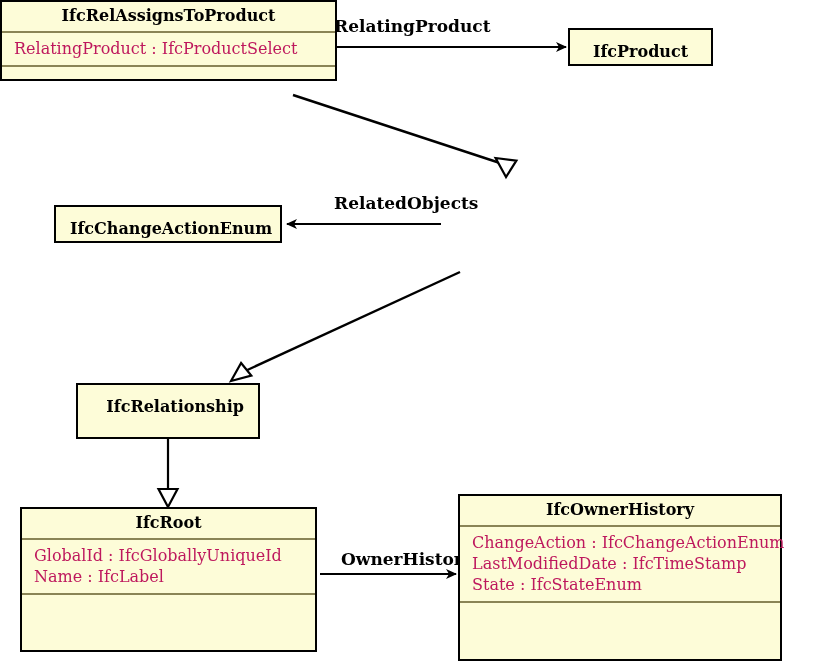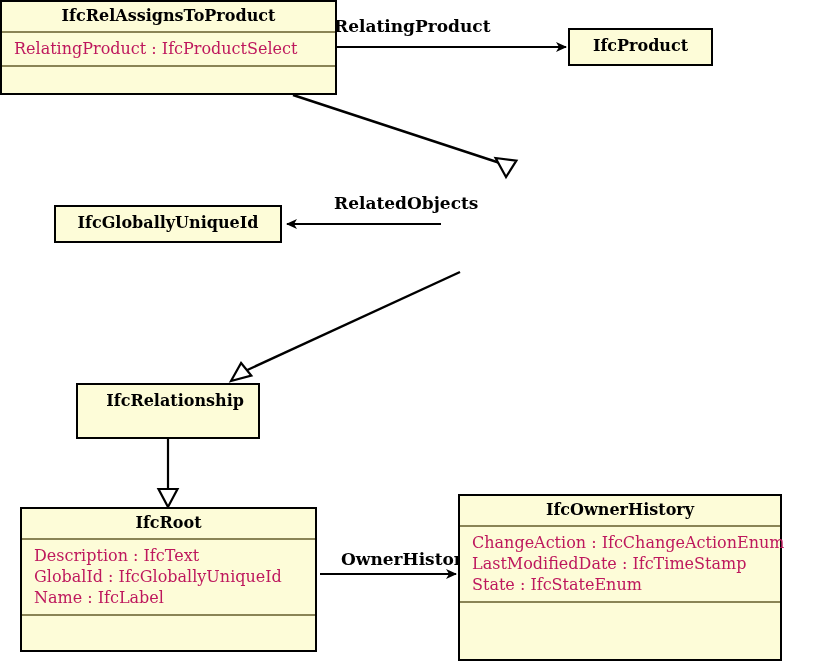--- a/index.html
+++ b/index.html
@@ -69,21 +69,21 @@
   .uml-attr {
     white-space: nowrap;
   }
   .uml-empty {
     flex: 1 1 auto;
     min-height: 18px;
   }
 
   
   .uml-simple .uml-name {
-    padding: 7px 14px 8px 14px;
+    padding: 13px 14px 8px 14px;
   }
 </style>
 </head>
 <body>
 
 <div id="canvas">
 
   <svg id="edges" viewBox="0 0 840 661" width="840" height="661">
     <defs>
       <marker id="arrow-open" markerWidth="12" markerHeight="12" refX="10" refY="5" orient="auto" markerUnits="userSpaceOnUse">
@@ -118,48 +118,47 @@
       <path d="M168,507 L158.5,489 L177.5,489 Z" fill="#ffffff" stroke="#000000" stroke-width="2.2" stroke-linejoin="miter"></path>
     </g>
   </svg>
 
   <div class="edge-label" style="left:334px; top:18px;">RelatingProduct</div>
 
   <div class="edge-label" style="left:334px; top:195px;">RelatedObjects</div>
 
   <div class="edge-label" style="left:341px; top:551px;">OwnerHistory</div>
 
-  <div class="uml-class" style="left:0px; top:0px; width:337px; height:95px;">
+  <div class="uml-class" style="left:0px; top:0px; width:337px; height:81px;">
     <div class="uml-name">IfcRelAssignsToProduct</div>
     <div class="uml-sep"></div>
     <div class="uml-attrs">
       <div class="uml-attr">RelatingProduct : IfcProductSelect</div>
     </div>
     <div class="uml-sep"></div>
     <div class="uml-empty"></div>
   </div>
 
   <div class="uml-class uml-simple" style="left:568px; top:28px; width:145px; height:38px;">
     <div class="uml-name">IfcProduct</div>
   </div>
 
 
   <div class="uml-class uml-simple" style="left:54px; top:205px; width:228px; height:38px;">
-    <div class="uml-name">IfcGloballyUniqueId</div>
+    <div class="uml-name">IfcChangeActionEnum</div>
   </div>
 
   <div class="uml-class uml-simple" style="left:76px; top:383px; width:184px; height:56px;align-items:flex-end;">
     <div class="uml-name">IfcRelationship</div>
   </div>
 
   <div class="uml-class" style="left:20px; top:507px; width:297px; height:145px;">
     <div class="uml-name">IfcRoot</div>
     <div class="uml-sep"></div>
     <div class="uml-attrs">
-      <div class="uml-attr">Description : IfcText</div>
       <div class="uml-attr">GlobalId : IfcGloballyUniqueId</div>
       <div class="uml-attr">Name : IfcLabel</div>
     </div>
     <div class="uml-sep"></div>
     <div class="uml-empty"></div>
   </div>
 
   <div class="uml-class" style="left:458px; top:494px; width:324px; height:167px;">
     <div class="uml-name">IfcOwnerHistory</div>
     <div class="uml-sep"></div>

